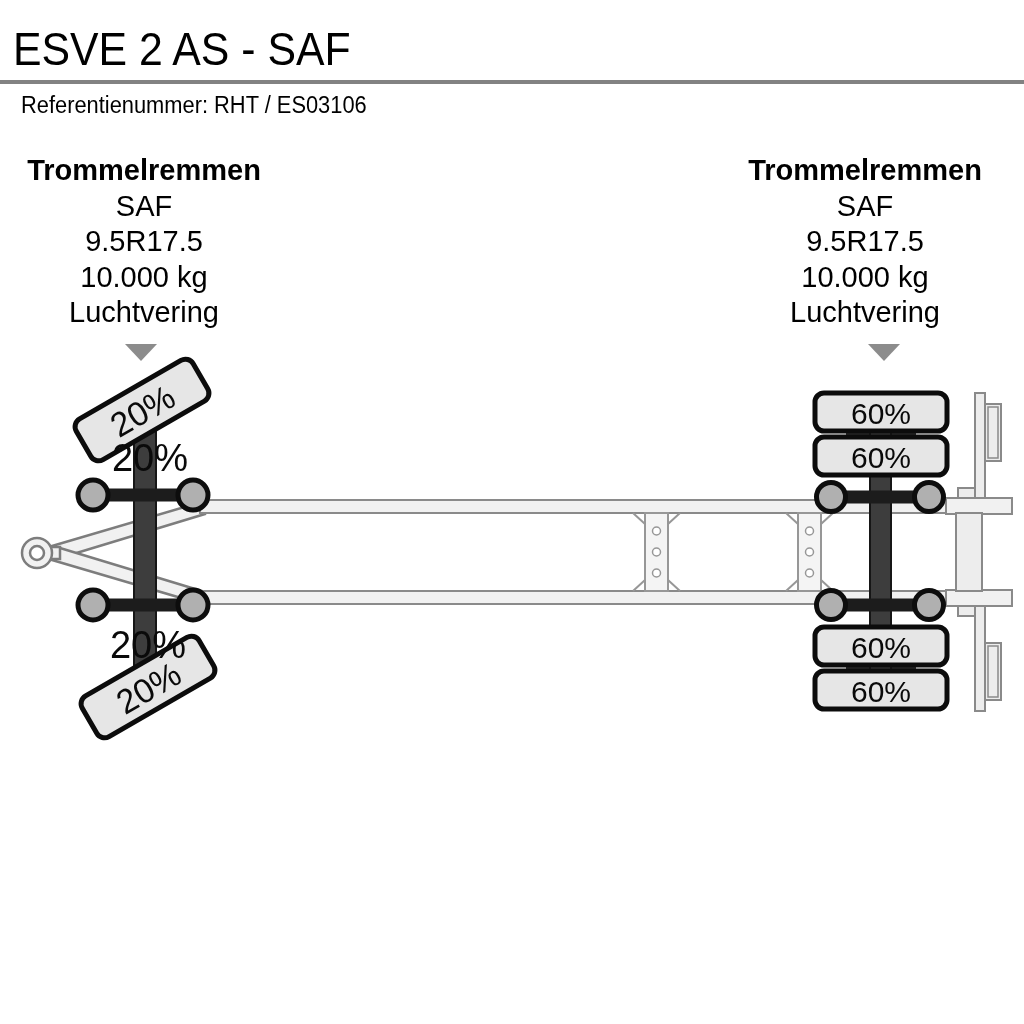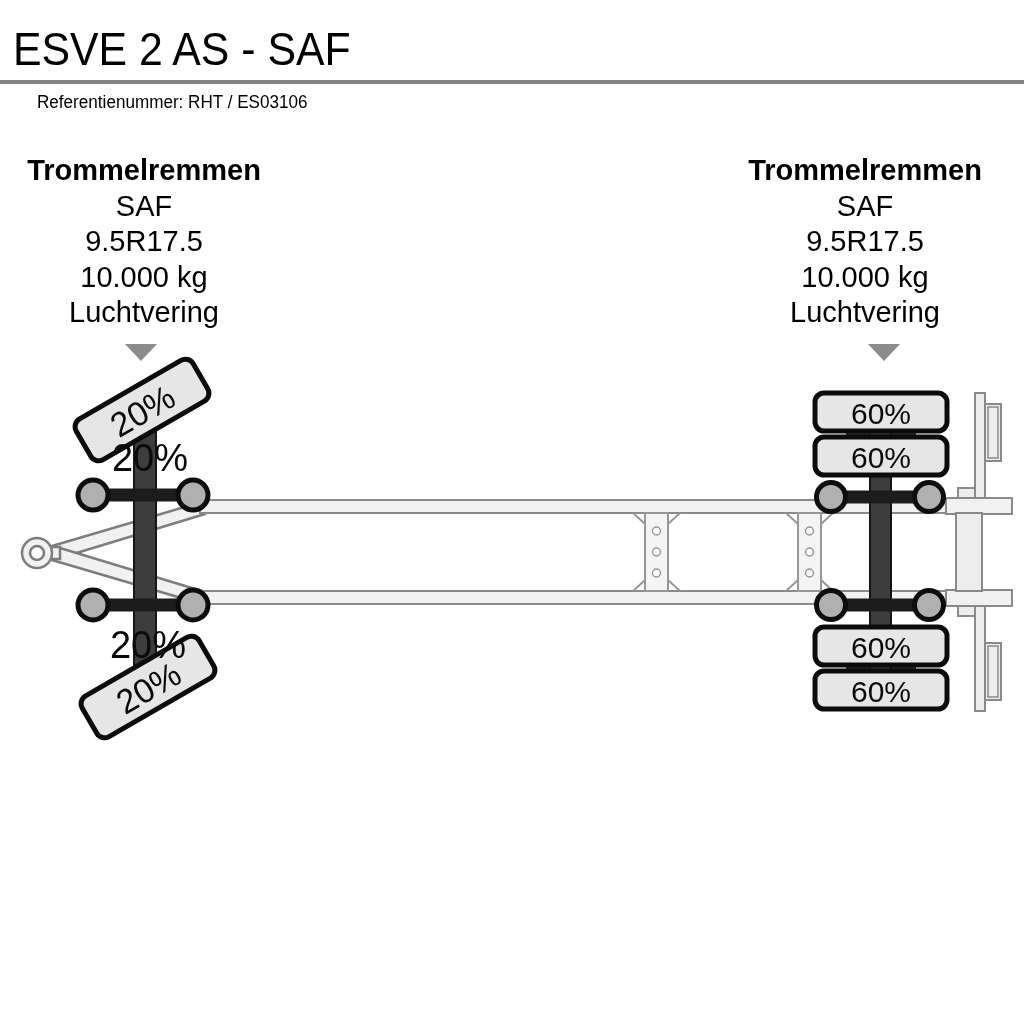--- a/index.html
+++ b/index.html
@@ -2,21 +2,21 @@
 <html><head>
 <meta charset="utf-8">
 <style>
   html,body{margin:0;padding:0;background:#fff;}
   .page{position:relative;width:1024px;height:860px;background:#fff;overflow:hidden;
         font-family:"Liberation Sans",sans-serif;color:#000;}
   .title{position:absolute;left:13px;top:22px;font-size:46px;font-weight:400;
          white-space:nowrap;}
   .title .cond{display:inline-block;transform:scaleX(0.93);transform-origin:left top;}
   .divider{position:absolute;left:0;top:80px;width:1024px;height:4px;background:#828282;}
-  .ref{position:absolute;left:21px;top:92px;font-size:18px;font-weight:400;white-space:nowrap;margin-left:16px;}
+  .ref{position:absolute;left:21px;top:92px;font-size:23px;font-weight:400;white-space:nowrap;}
   .ref .cond{display:inline-block;transform:scaleX(0.95);transform-origin:left top;}
   .spec{position:absolute;top:153px;width:300px;text-align:center;
         font-size:29px;line-height:35.5px;white-space:nowrap;}
   .spec-left{left:-6px;}
   .spec-right{left:715px;}
   .spec .b{font-weight:bold;}
   .diagram{position:absolute;left:0;top:336px;width:1024px;height:420px;}
 
   
   .marker{fill:#8c8c8c;stroke:none;}

